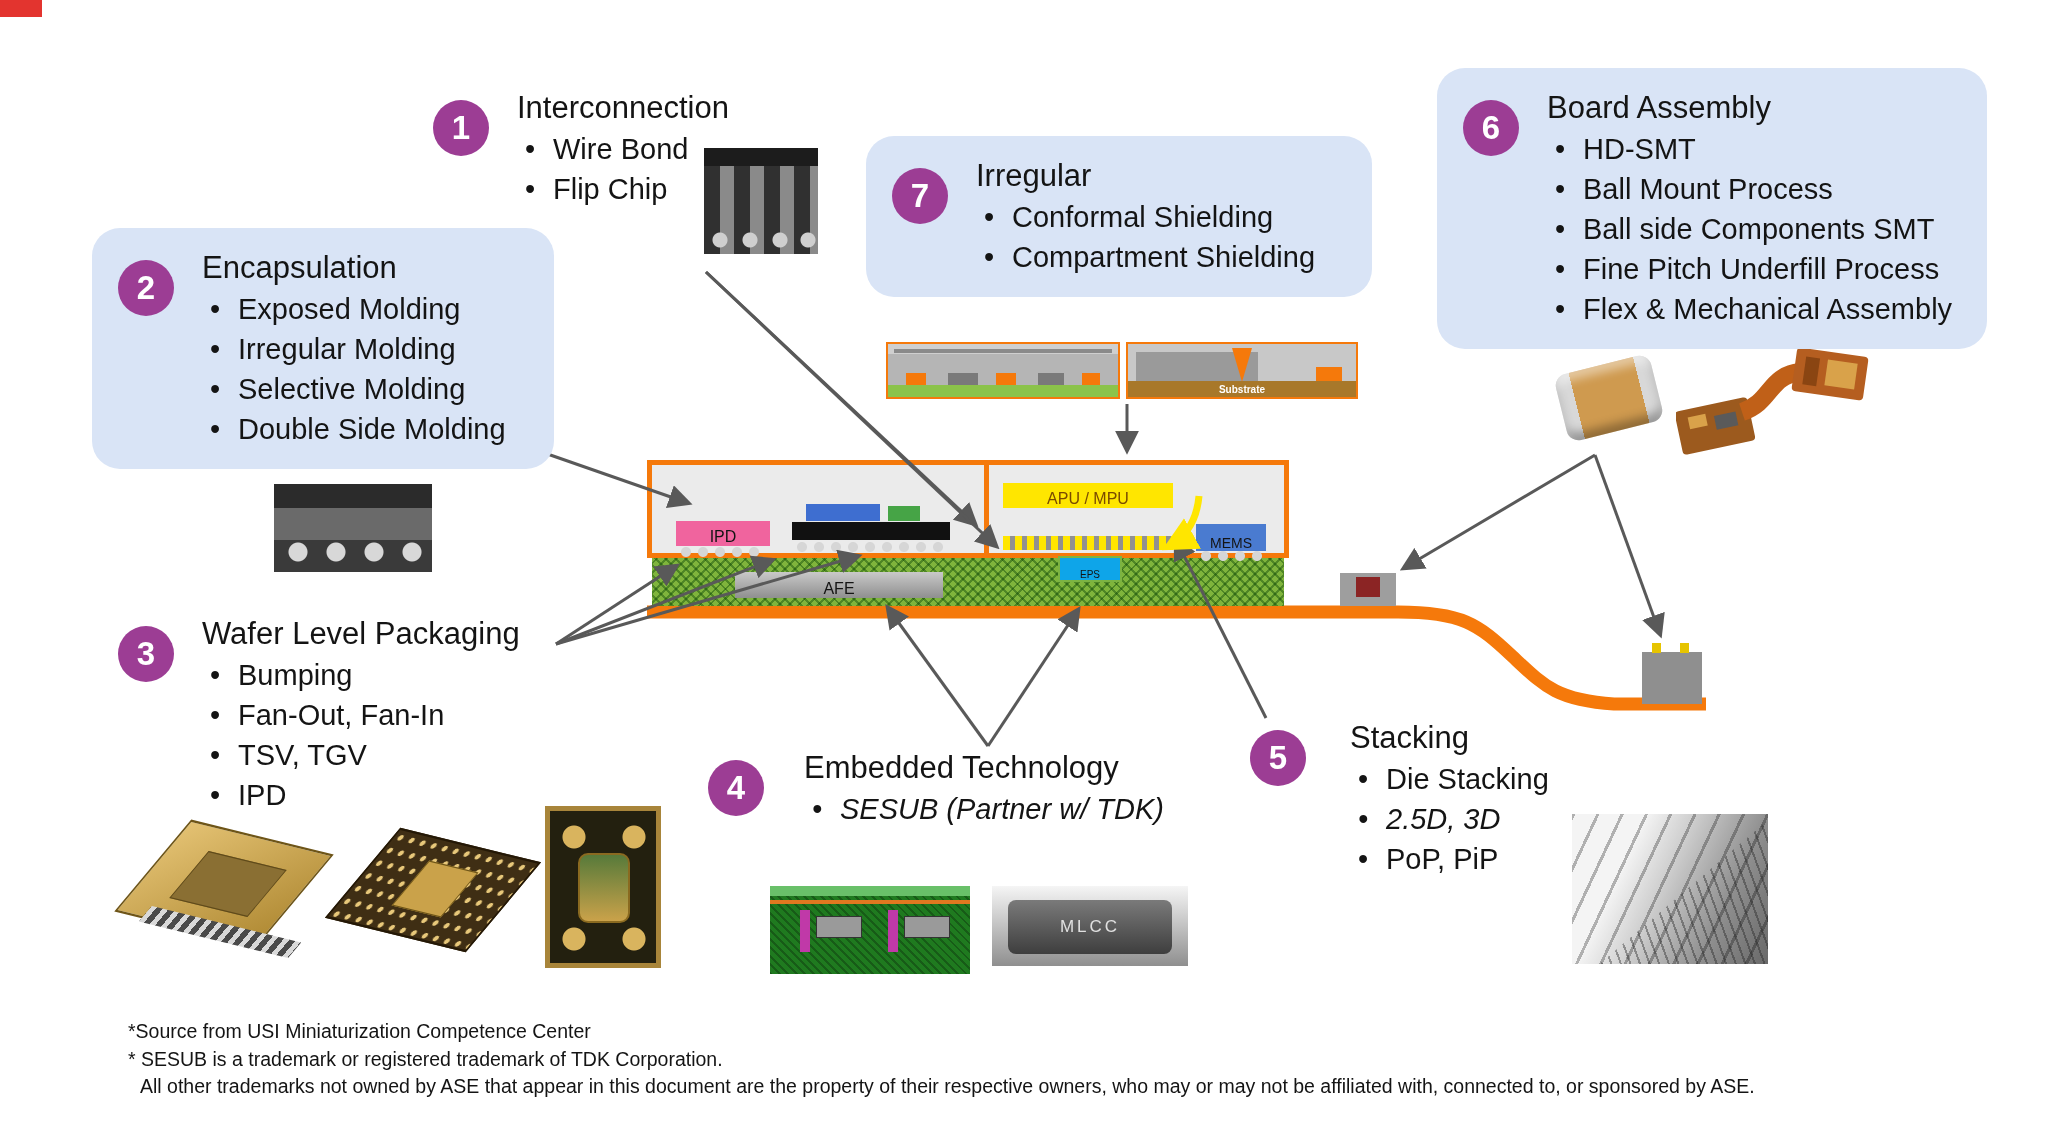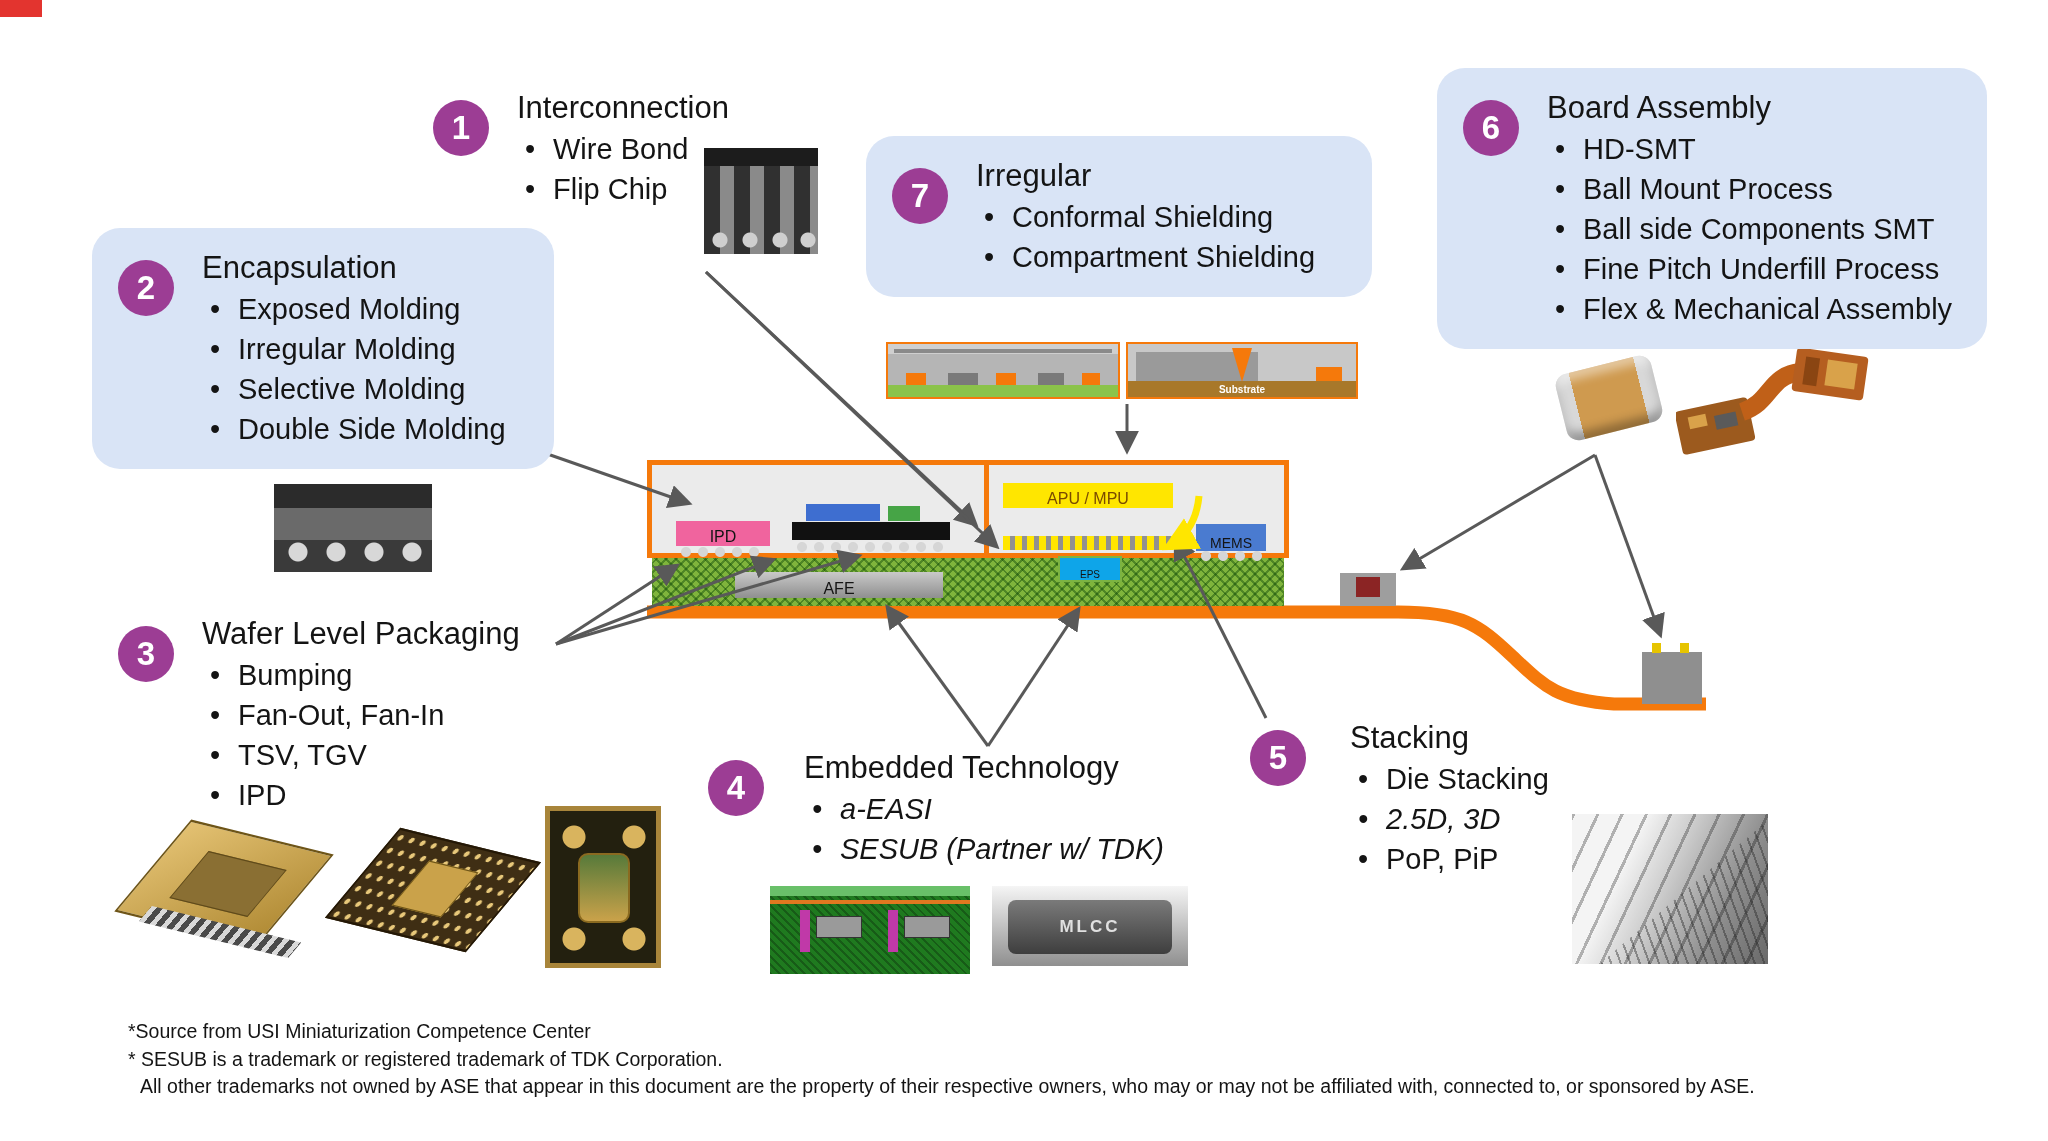--- a/index.html
+++ b/index.html
@@ -116,21 +116,21 @@
   }
   #ph-sesub {
     left: 770px; top: 886px; width: 200px; height: 88px; background-color: #1f7a1f;
     background-image:
       linear-gradient(180deg, #69c069 0 10px, transparent 10px),
       linear-gradient(180deg, transparent 0 14px, #e07820 14px 18px, transparent 18px),
       repeating-linear-gradient(45deg, rgba(0,0,0,.25) 0 2px, transparent 2px 6px);
   }
   #ph-sesub .via { position: absolute; width: 10px; height: 42px; top: 24px; background: #C039A8; }
   #ph-sesub .emb { position: absolute; width: 46px; height: 22px; top: 30px; background: #9a9a9a; border: 1px solid #333; }
-  #ph-mlcc { left: 992px; top: 886px; width: 196px; height: 80px; background: linear-gradient(180deg, #f5f5f5, #8f8f8f); font-weight: bold; }
+  #ph-mlcc { left: 992px; top: 886px; width: 196px; height: 80px; background: linear-gradient(180deg, #f5f5f5, #8f8f8f); }
   #ph-mlcc .mlcc-body {
     position: absolute; left: 16px; right: 16px; top: 14px; bottom: 12px;
     background: linear-gradient(180deg, #7a7a7a, #3e3e3e); border-radius: 8px;
     display: flex; align-items: center; justify-content: center;
     color: #e0e0e0; font-size: 17px; letter-spacing: 3px;
   }
   #ph-stack {
     left: 1572px; top: 814px; width: 196px; height: 150px;
     background: linear-gradient(115deg, #f4f4f4 0 28%, #cfcfcf 46%, #8f8f8f 74%, #696969 100%);
   }
@@ -392,21 +392,20 @@
     </div>
   </div>
 
   <div class="callout" style="left:708px;top:748px;gap:40px">
     <div class="badge">
         <span>4</span>
       </div>
     <div>
       <div class="ctitle">Embedded Technology</div>
       <ul>
-        <li class="it">a-EASI</li>
         <li class="it">SESUB (Partner w/ TDK)</li>
       </ul>
     </div>
   </div>
 
   <div class="callout" style="left:1250px;top:718px;gap:44px">
     <div class="badge">
         <span>5</span>
       </div>
     <div>

